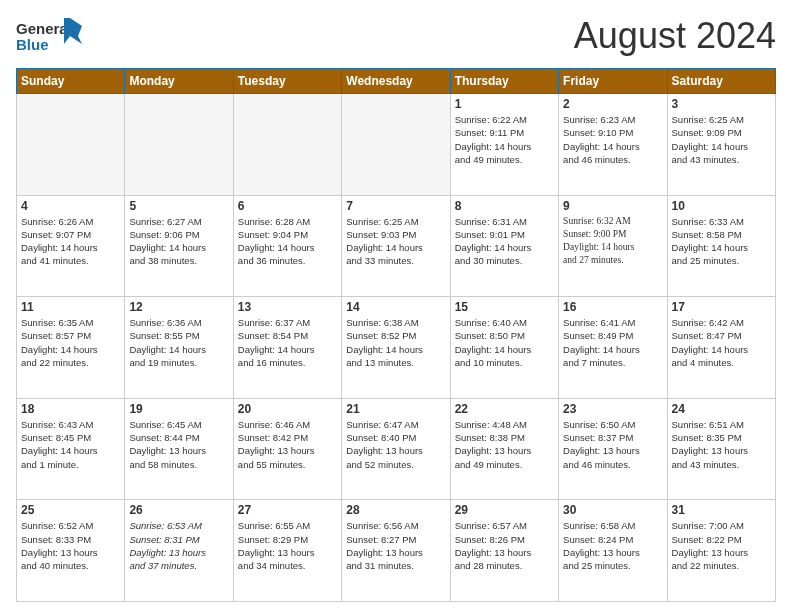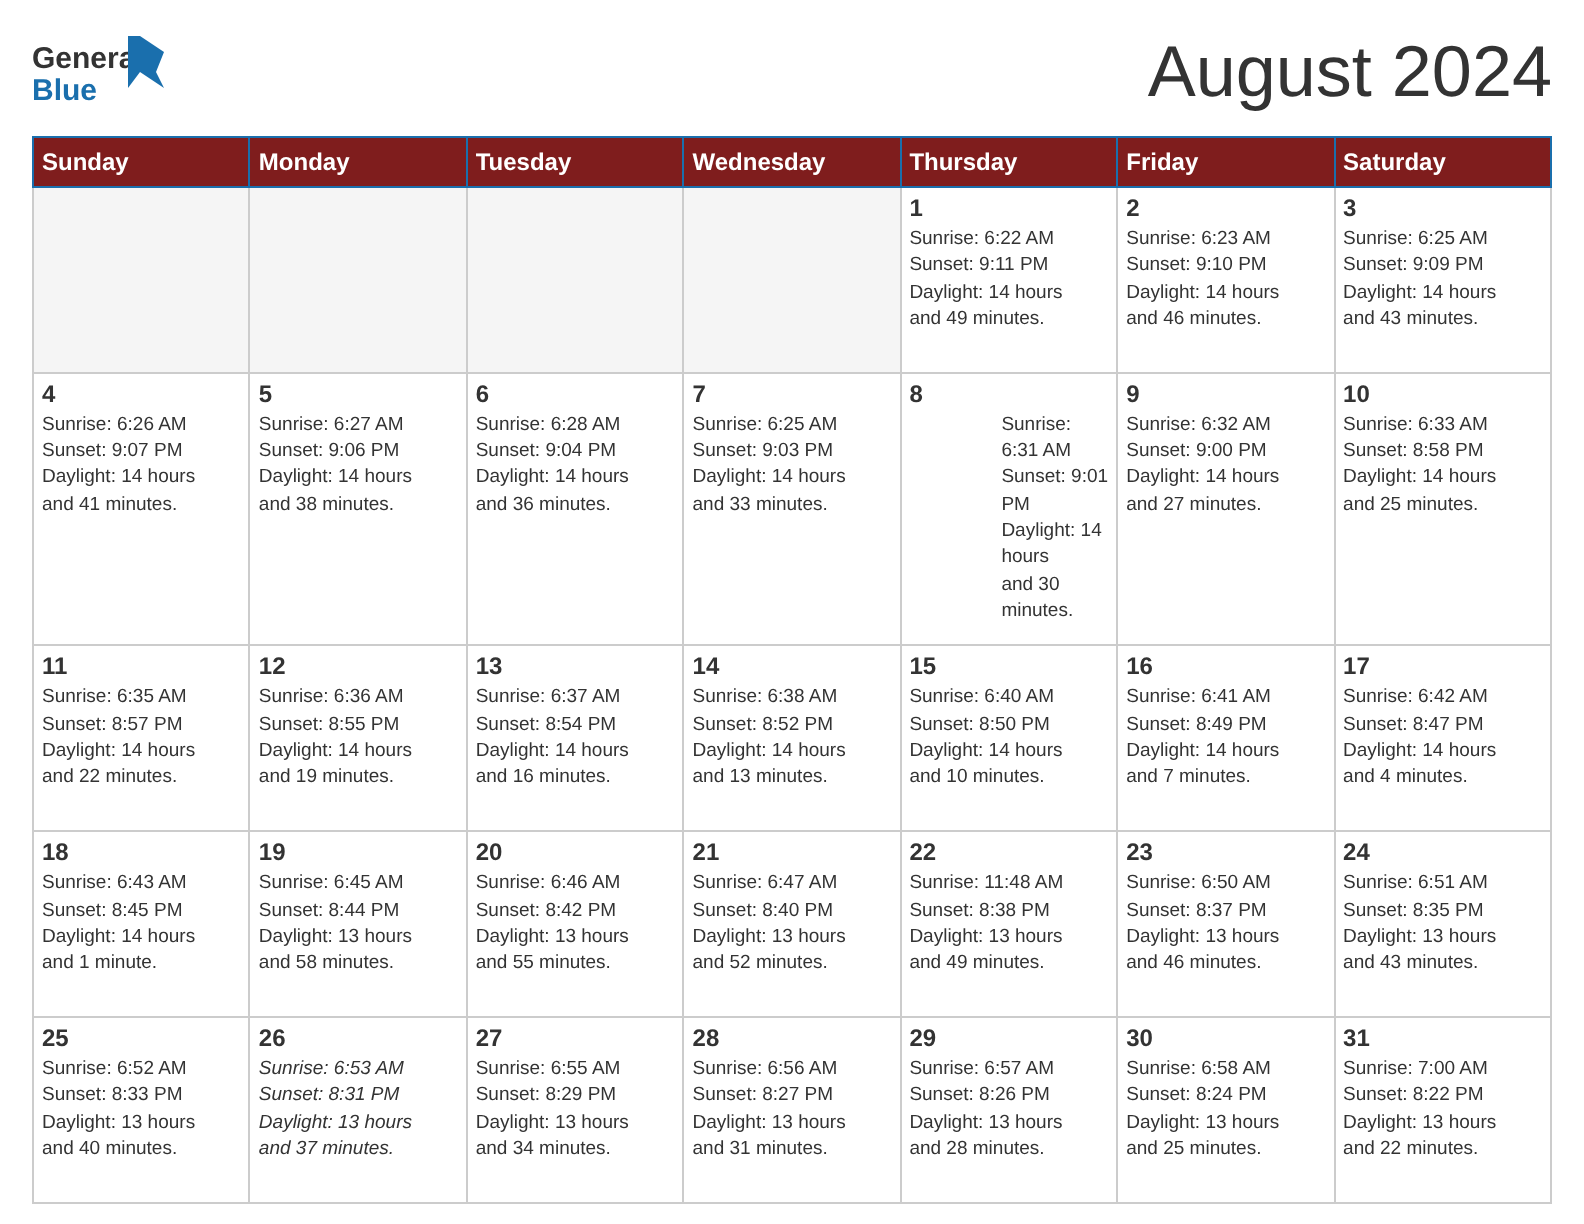--- a/index.html
+++ b/index.html
@@ -43,21 +43,21 @@
       color: #333;
     }
     .calendar {
       flex: 1;
       border: 1px solid #ccc;
       border-collapse: collapse;
       width: 100%;
       table-layout: fixed;
     }
     .calendar th {
-      background: #7f1d1d;
+      background: #a16207;
       color: #fff;
       font-size: 12px;
       font-weight: bold;
       padding: 5px 4px;
       text-align: left;
       border: 1px solid #1a6fad;
     }
     .calendar td {
       border: 1px solid #ccc;
       vertical-align: top;
@@ -168,28 +168,28 @@
           </td>
           <td>
             <span class="day-num">7</span>
             <div class="day-info" style="white-space: pre-line;">Sunrise: 6:25 AM
 Sunset: 9:03 PM
 Daylight: 14 hours
 and 33 minutes.</div>
           </td>
           <td>
             <span class="day-num">8</span>
-            <div class="day-info" style="white-space: pre-line; margin-left: 46px;">Sunrise: 6:31 AM
+            <div class="day-info" style="white-space: pre-line;">Sunrise: 6:31 AM
 Sunset: 9:01 PM
 Daylight: 14 hours
 and 30 minutes.</div>
           </td>
           <td>
             <span class="day-num">9</span>
-            <div class="day-info" style="white-space: pre-line;">Sunrise: 6:32 AM
+            <div class="day-info" style="white-space: pre-line; font-family: Liberation Serif, serif;">Sunrise: 6:32 AM
 Sunset: 9:00 PM
 Daylight: 14 hours
 and 27 minutes.</div>
           </td>
           <td>
             <span class="day-num">10</span>
             <div class="day-info" style="white-space: pre-line;">Sunrise: 6:33 AM
 Sunset: 8:58 PM
 Daylight: 14 hours
 and 25 minutes.</div>
@@ -270,21 +270,21 @@
           </td>
           <td>
             <span class="day-num">21</span>
             <div class="day-info" style="white-space: pre-line;">Sunrise: 6:47 AM
 Sunset: 8:40 PM
 Daylight: 13 hours
 and 52 minutes.</div>
           </td>
           <td>
             <span class="day-num">22</span>
-            <div class="day-info" style="white-space: pre-line;">Sunrise: 11:48 AM
+            <div class="day-info" style="white-space: pre-line;">Sunrise: 4:48 AM
 Sunset: 8:38 PM
 Daylight: 13 hours
 and 49 minutes.</div>
           </td>
           <td>
             <span class="day-num">23</span>
             <div class="day-info" style="white-space: pre-line;">Sunrise: 6:50 AM
 Sunset: 8:37 PM
 Daylight: 13 hours
 and 46 minutes.</div>

